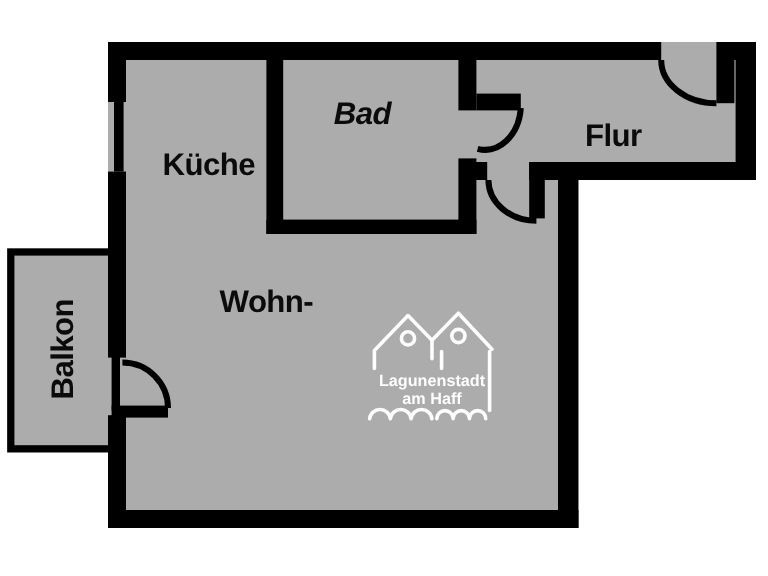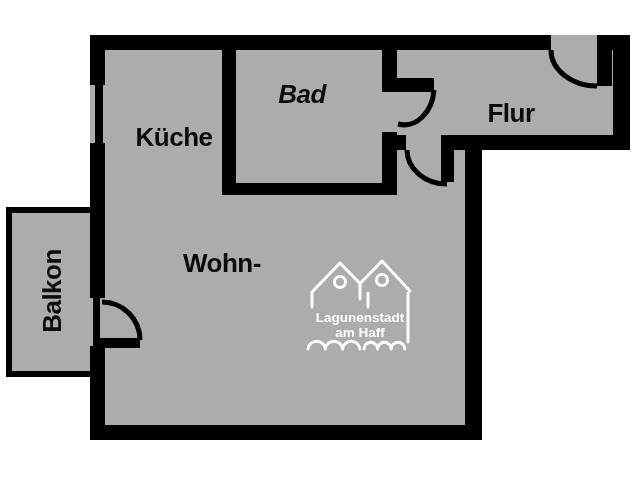--- a/index.html
+++ b/index.html
@@ -16,21 +16,21 @@
   }
   .centered{text-align:center;}
   #balcony-box{
     position:absolute;left:6px;top:207px;width:94px;height:170px;
     background:#acacac;border:6px solid #000;box-sizing:border-box;
   }
   #balkon-label{
     left:-28px;top:276px;width:160px;height:30px;line-height:30px;
     transform:rotate(-90deg);transform-origin:center center;
   }
-  #wohnzimmer-label{left:183px;top:248px;line-height:30px;}
+  #wohnzimmer-label{left:183px;top:236px;line-height:30px;}
   svg{position:absolute;left:0;top:0;}
   .arc{stroke:#000;stroke-width:5;fill:none;}
   .logo-stroke{stroke:#fdfdfd;stroke-width:3;fill:none;stroke-linecap:round;stroke-linejoin:round;}
   .logo-text{fill:#fdfdfd;font-family:"Liberation Sans","DejaVu Sans",sans-serif;font-weight:700;font-size:13.5px;text-anchor:middle;}
 </style>
 </head>
 <body>
 
 <div id="canvas">
 

